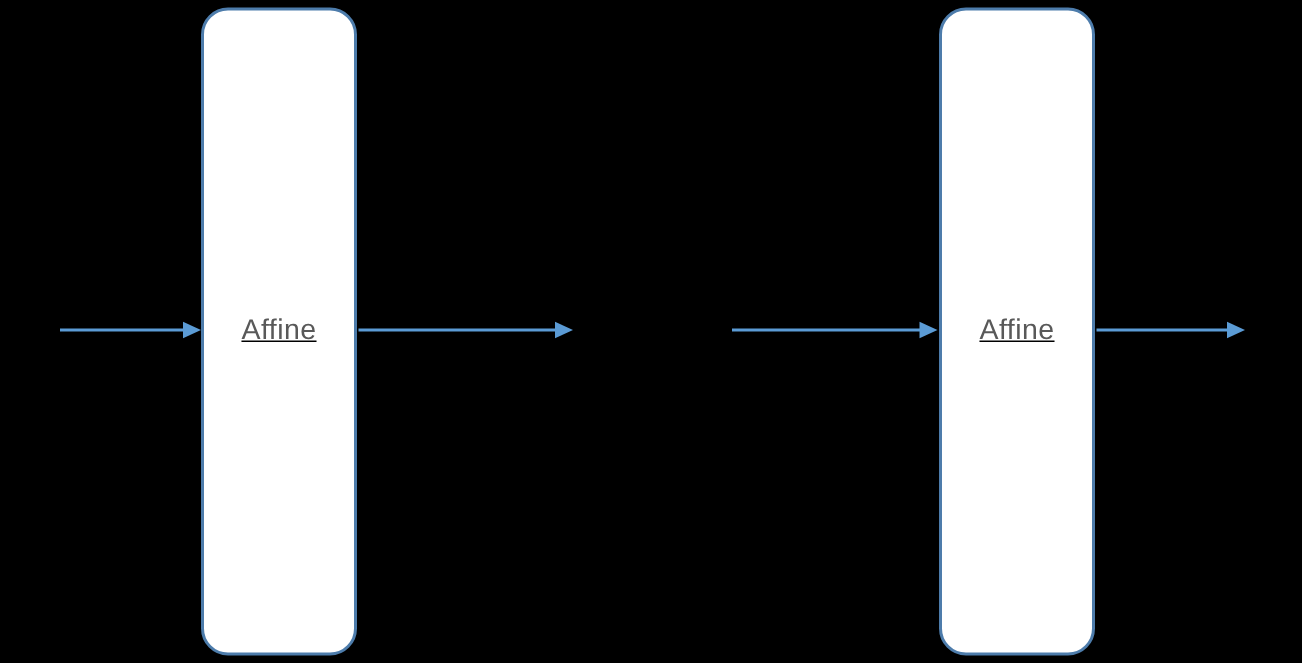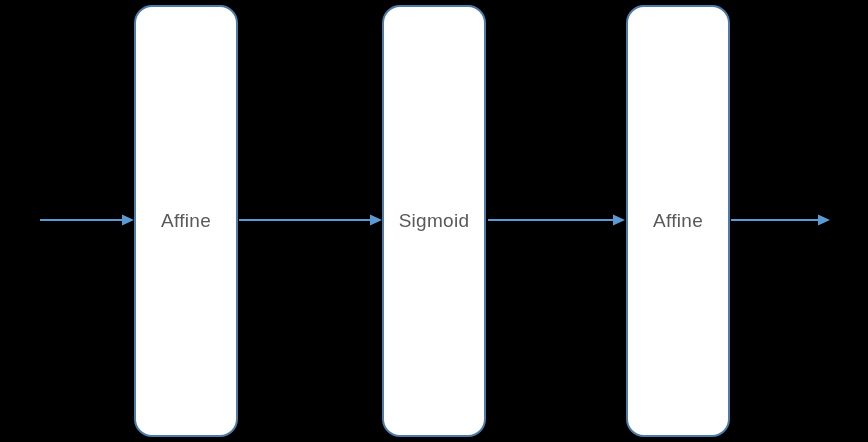--- a/index.html
+++ b/index.html
@@ -27,20 +27,21 @@
     top: 5px;
     width: 104px;
     height: 432px;
     box-sizing: border-box;
     background: #ffffff;
     border: 2px solid #4d7cab;
     border-radius: 18px;
     display: flex;
     align-items: center;
     justify-content: center;
+    text-decoration: underline;
   }
   .node-label {
     color: #595959;
     font-size: 19px;
     letter-spacing: 0.3px;
     user-select: none;
   }
   .node-affine-1 { left: 134px; }
   .node-sigmoid-1 { left: 382px; }
   .node-affine-2 { left: 626px; }
@@ -70,21 +71,18 @@
     <g>
       <line x1="731" y1="220" x2="819" y2="220" stroke-width="2" stroke="#5b9bd5"></line>
       <polygon points="818,214.5 830,220 818,225.5" fill="#5b9bd5"></polygon>
     </g>
   </svg>
 
   <div class="node node-affine-1">
     <span class="node-label">Affine</span>
   </div>
 
-  <div class="node node-sigmoid-1">
-    <span class="node-label">Sigmoid</span>
-  </div>
 
   <div class="node node-affine-2">
     <span class="node-label">Affine</span>
   </div>
 
 </div>
 
 </body></html>

